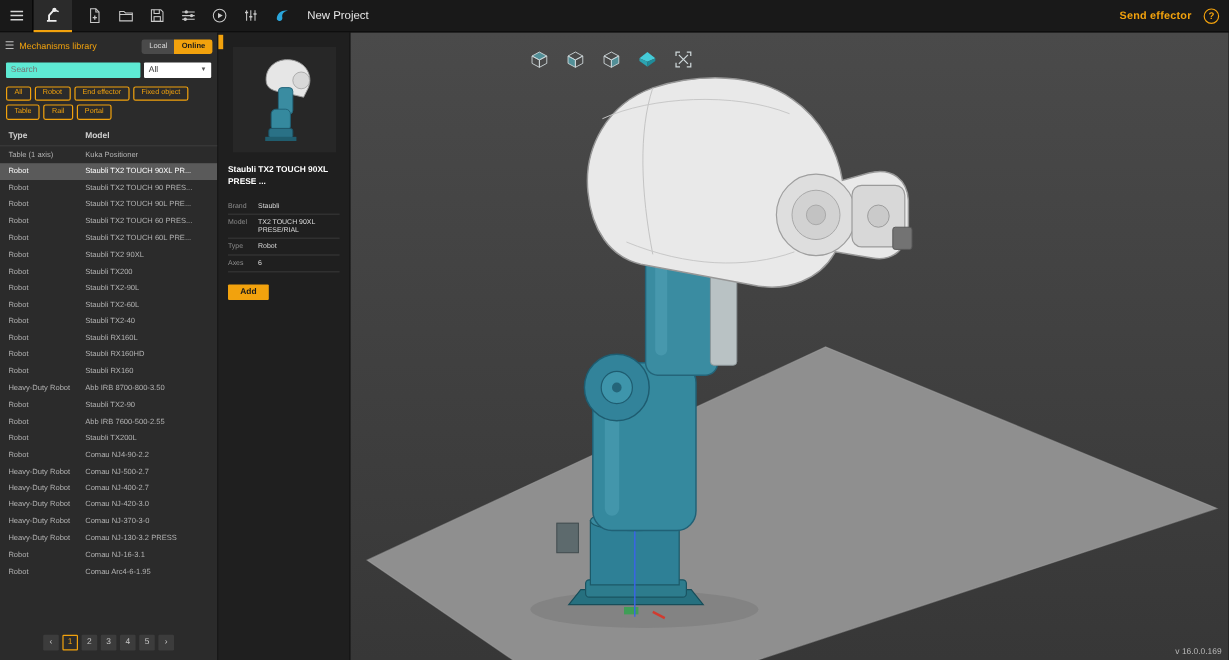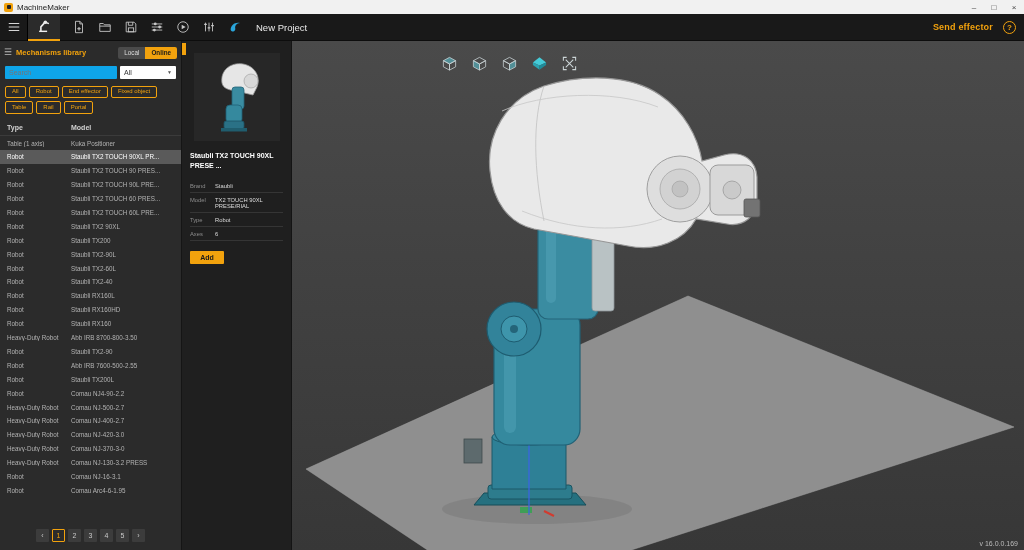--- a/index.html
+++ b/index.html
@@ -28,27 +28,27 @@
   .help-btn { width:13px; height:13px; border-radius:50%; border:1px solid #f2a20d; color:#f2a20d;
               font-size:8px; font-weight:bold; display:flex; align-items:center; justify-content:center; margin:0 8px 0 10px; }
 
   
   .main { flex:1; display:flex; min-height:0; position:relative; }
 
   
   .library { width:182px; background:#2b2b2b; display:flex; flex-direction:column; border-right:1px solid #151515; flex:none; }
   .lib-header { display:flex; align-items:center; padding:6px 4px 4px; gap:4px; }
   .lib-burger { color:#bdbdbd; font-size:9px; line-height:1; }
-  .lib-title { color:#f2a20d; font-size:7.5px; font-weight:bold; white-space:nowrap; }
+  .lib-title { color:#f2a20d; font-size:7.5px; font-weight:normal; white-space:nowrap; }
   .toggle { display:flex; margin-left:auto; }
   .toggle-btn { font-size:6.3px; padding:2px 6px; line-height:1.2; }
   .toggle-local { background:#4a4a4a; color:#ddd; border-radius:2px 0 0 2px; }
   .toggle-online { background:#f2a20d; color:#1a1a1a; font-weight:bold; border-radius:0 2px 2px 0; }
   .search-row { display:flex; gap:3px; padding:3px 5px; }
-  .search-input { flex:1; height:13px; background:#0ea5e9; border:none; outline:none; font-size:7px; padding:0 4px;
+  .search-input { flex:1; height:13px; background:#5eead4; border:none; outline:none; font-size:7px; padding:0 4px;
                   border-radius:1px; font-family:"Liberation Sans",sans-serif; color:#333; min-width:0; }
   .cat-select { width:56px; height:13px; background:#fff; font-size:7px; color:#333; display:flex;
                 align-items:center; justify-content:space-between; padding:0 4px; border-radius:1px; flex:none; }
   .cat-caret { font-size:5px; color:#555; }
   .chips { display:flex; flex-wrap:wrap; gap:3px; padding:4px 5px 3px; }
   .chip { border:1px solid #f2a20d; color:#f2a20d; font-size:6px; padding:1.5px 6px; border-radius:2px; line-height:1.3; }
   .list-head { display:grid; grid-template-columns:64px 1fr; padding:7px 7px 4px; color:#d2d2d2; font-size:7px;
                font-weight:bold; border-bottom:1px solid #3b3b3b; }
   .list { flex:1; overflow:hidden; }
   .row { display:grid; grid-template-columns:64px 1fr; padding:0 7px; height:13.9px; align-items:center;
@@ -76,29 +76,20 @@
   .scene-svg { position:absolute; inset:0; width:100%; height:100%; display:block; }
   .vp-toolbar { position:absolute; top:13px; left:148px; display:flex; gap:12px; align-items:center; }
   .vp-icon { width:18px; height:18px; display:flex; align-items:center; justify-content:center; }
   .version { position:absolute; right:6px; bottom:3px; color:#bcbcbc; font-size:7px; }
 </style>
 </head>
 <body>
 
 <div class="app">
 
-  <div class="titlebar">
-    <div class="app-logo"></div>
-    <div class="app-title">MachineMaker</div>
-    <div class="win-controls">
-      <div class="win-btn">–</div>
-      <div class="win-btn">□</div>
-      <div class="win-btn close">×</div>
-    </div>
-  </div>
 
   <div class="toolbar">
     <div class="tb-burger">
         <svg viewBox="0 0 16 16" width="14" height="14">
           <path d="M2 4h12M2 8h12M2 12h12" stroke="#d6d6d6" stroke-width="1.4" fill="none"></path>
         </svg>
       </div>
     <div class="tb-tab-active">
         <svg viewBox="0 0 18 18" width="16" height="16">
           <path d="M3.5 15h9" stroke="#eee" stroke-width="1.6" fill="none"></path>

